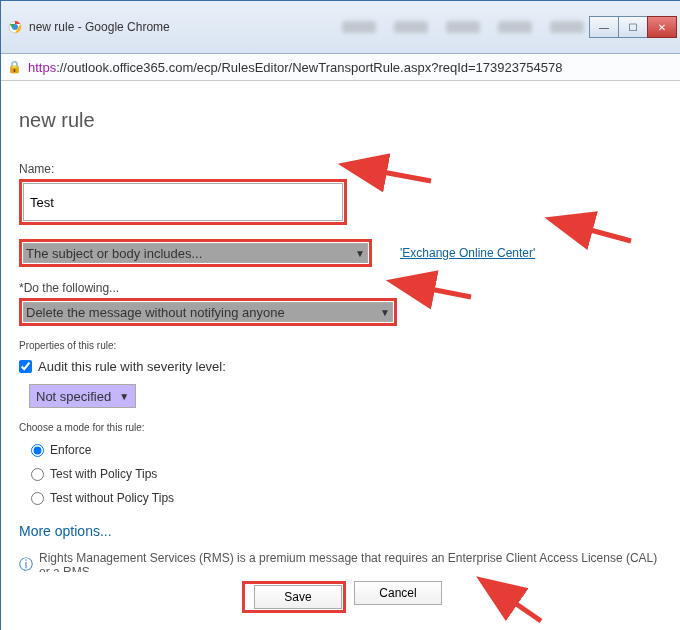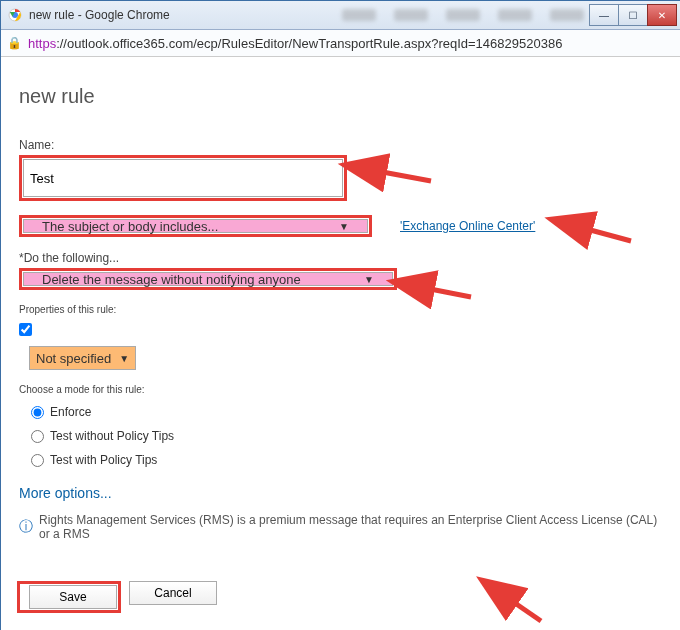--- a/index.html
+++ b/index.html
@@ -1,19 +1,19 @@
 <!DOCTYPE html>
 <html><head>
 <meta charset="utf-8">
 <style>
 html,body{margin:0;padding:0;font-family:"Segoe UI",Arial,sans-serif;font-size:13px;color:#333;background:#fff;}
 .window{width:680px;height:630px;border:1px solid #3b6ea5;position:relative;overflow:hidden;background:#fff;}
 
 
-.titlebar{height:28px;background:linear-gradient(#e8eff8,#d9e4f1);border-bottom:1px solid #9aaecb;display:flex;align-items:center;padding:0 4px;}
+.titlebar{height:28px;background:linear-gradient(#e8eff8,#d9e4f1);border-bottom:1px solid #9aaecb;display:flex;align-items:center;padding:12px 4px;}
 .titlebar .favicon{width:16px;height:16px;margin:0 6px 0 2px;display:flex;align-items:center;justify-content:center;}
 .titlebar .title{flex:1;font-size:12px;color:#333;}
 .titlebar .blurs{display:flex;gap:18px;margin-right:6px;filter:blur(2px);opacity:.35;}
 .titlebar .blurs span{width:34px;height:12px;background:#888;border-radius:3px;display:block;}
 .winbtns{display:flex;}
 .winbtn{width:28px;height:20px;border:1px solid #6f8bab;margin-left:-1px;background:linear-gradient(#f4f8fc,#d6e1ef);display:flex;align-items:center;justify-content:center;font-size:10px;color:#2c3e55;}
 .winbtn.close{background:linear-gradient(#e98180,#c5403a);color:#fff;border-color:#8a2c27;}
 
 
 .urlrow{height:26px;border-bottom:1px solid #ccc;display:flex;align-items:center;padding:0 6px;background:#fafcfe;}
@@ -22,45 +22,45 @@
 .url-rest{color:#333;white-space:nowrap;overflow:hidden;}
 
 
 .page{padding:16px 18px 0 18px;}
 .page h1{font-size:20px;font-weight:300;color:#555;margin:12px 0 30px 0;}
 .field-label{font-size:12px;color:#444;margin-bottom:3px;}
 .field-label.req::before{content:"*";}
 .row{margin-bottom:14px;}
 
 .input-text{width:320px;height:22px;border:1px solid #aaa;padding:18px 6px;font:inherit;box-sizing:border-box;}
-.select{height:14px;border:1px solid #aaa;background:#f9a8d4;display:flex;align-items:center;justify-content:space-between;padding:0 18px;min-width:345px;cursor:pointer;box-sizing:border-box;}
+.select{height:20px;border:1px solid #aaa;background:#a3a3a3;display:flex;align-items:center;justify-content:space-between;padding:0 2px;min-width:345px;cursor:pointer;box-sizing:border-box;}
 .select.wide{width:370px;gap:44px;}
 .select .caret{font-size:10px;margin-left:6px;}
 .hlred{border:3px solid #e53c36;padding:1px;display:inline-block;}
 
 .condrow{display:flex;align-items:center;}
 .match-val{color:#0b62a5;font-size:12px;text-decoration:underline;margin-left:28px;}
 
 .section-label{font-size:10px;color:#444;margin:14px 0 8px 0;}
 .chk-row{display:flex;align-items:center;gap:6px;margin:4px 0 6px 0;}
 .chk-row input{margin:0;}
-.sev-select{display:inline-flex;align-items:center;border:1px solid #aaa;height:22px;padding:0 6px;margin-left:10px;margin-top:4px;background:#fdba74;cursor:pointer;}
+.sev-select{display:inline-flex;align-items:center;border:1px solid #aaa;height:22px;padding:0 6px;margin-left:10px;margin-top:4px;background:#c4b5fd;cursor:pointer;}
 .sev-select .caret{font-size:10px;margin-left:8px;}
 
 .radiolist{margin-left:12px;}
 .radiolist label{display:flex;align-items:center;gap:6px;font-size:12px;margin:10px 0;}
 .radiolist input{margin:0;}
 
 .more-opts{color:#0b62a5;font-size:14px;margin-top:18px;cursor:pointer;}
 
 .info-row{display:flex;align-items:center;gap:6px;margin-top:12px;color:#555;font-size:12px;}
 .info-icon{color:#1c6db8;font-size:14px;}
 
 
-.footer{position:absolute;bottom:0;left:16px;right:0;height:50px;background:#fff;border-top:1px solid transparent;display:flex;justify-content:flex-start;align-items:flex-start;padding:8px 14px 0 0;}
+.footer{position:absolute;bottom:0;left:16px;right:0;height:50px;background:#fff;border-top:1px solid transparent;display:flex;justify-content:center;align-items:flex-start;padding:8px 14px 0 0;}
 .btn{width:88px;height:24px;border:1px solid #aaa;background:linear-gradient(#fff,#f0f0f0);font:inherit;font-size:12px;cursor:pointer;margin-left:8px;}
 </style>
 </head>
 <body>
 
 <div class="window">
 
   <div class="titlebar">
     <span class="favicon">
       <svg width="14" height="14" viewBox="0 0 14 14">
@@ -82,21 +82,21 @@
     <div class="winbtns">
       <div class="winbtn">―</div>
       <div class="winbtn">☐</div>
       <div class="winbtn close">✕</div>
     </div>
   </div>
 
   <div class="urlrow">
     <span class="lock">🔒</span>
     <span class="url-scheme">https</span>
-      <span class="url-rest">://outlook.office365.com/ecp/RulesEditor/NewTransportRule.aspx?reqId=146829520386</span>
+      <span class="url-rest">://outlook.office365.com/ecp/RulesEditor/NewTransportRule.aspx?reqId=173923754578</span>
   </div>
 
   <div class="page">
     <h1>new rule</h1>
 
     <div class="row">
       <div class="field-label">Name:</div>
       <span class="hlred"><input class="input-text" value="Test" style=""></span>
     </div>
 
@@ -118,39 +118,40 @@
         <div class="select wide">
           <span>Delete the message without notifying anyone</span>
           <span class="caret">▼</span>
         </div>
       </span>
     </div>
 
     <div class="section-label">Properties of this rule:</div>
     <div class="chk-row">
       <input type="checkbox" checked="" style="">
+      <span>Audit this rule with severity level:</span>
     </div>
     <div class="sev-select">
       <span>Not specified</span>
       <span class="caret">▼</span>
     </div>
 
     <div class="section-label">Choose a mode for this rule:</div>
     <div class="radiolist">
       <label>
           <input type="radio" name="mode" checked="" style="">
           <span>Enforce</span>
         </label>
       <label>
           <input type="radio" name="mode" style="">
-          <span>Test without Policy Tips</span>
+          <span>Test with Policy Tips</span>
         </label>
       <label>
           <input type="radio" name="mode" style="">
-          <span>Test with Policy Tips</span>
+          <span>Test without Policy Tips</span>
         </label>
     </div>
 
     <div class="more-opts">More options...</div>
 
     <div class="info-row">
       <span class="info-icon">ⓘ</span>
       <span>Rights Management Services (RMS) is a premium message that requires an Enterprise Client Access License (CAL) or a RMS</span>
     </div>
   </div>

